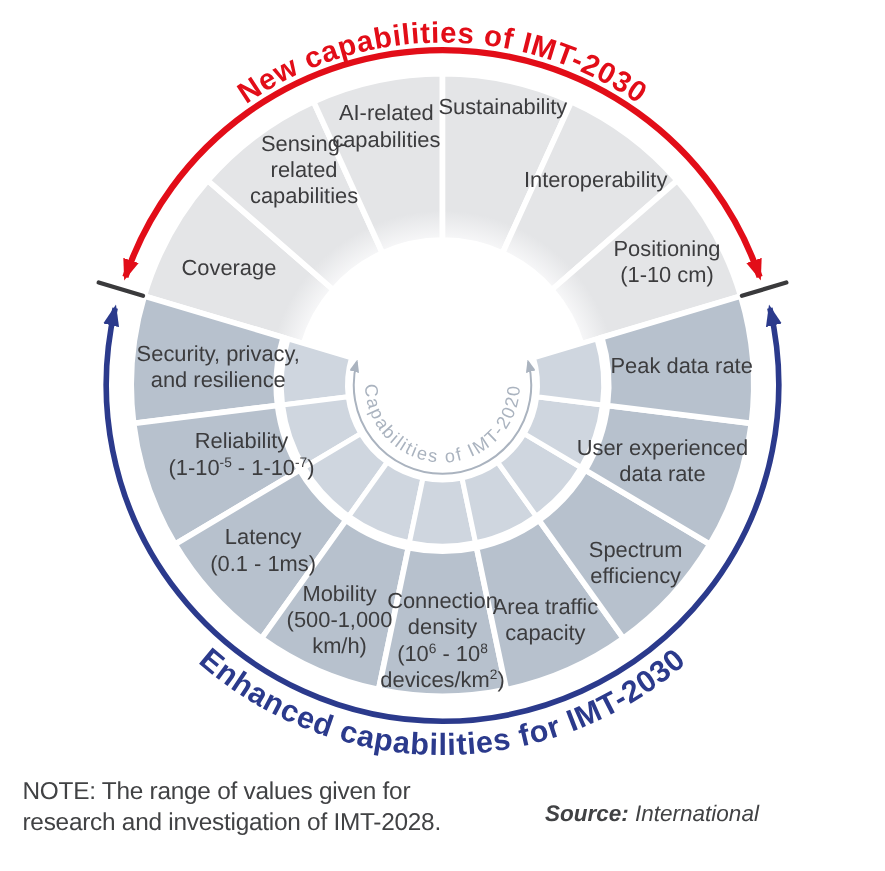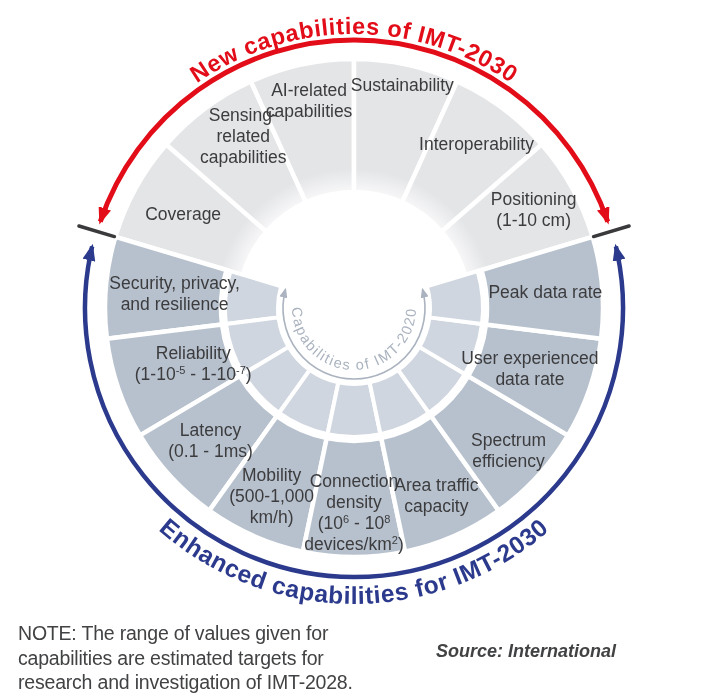--- a/index.html
+++ b/index.html
@@ -1,21 +1,21 @@
 <!DOCTYPE html>
 <html><head>
 <meta charset="utf-8">
 <style>
   html,body{margin:0;padding:0;background:#fff;}
   body{font-family:"Liberation Sans", sans-serif;}
   .stage{position:relative;width:708px;height:697px;background:#fff;overflow:hidden;}
   svg{position:absolute;left:0;top:0;}
   .note{position:absolute;left:18px;top:621px;font-size:19.5px;line-height:24.5px;color:var(--note-color,#414244);letter-spacing:-0.2px;}
   .note div{white-space:nowrap;}
-  .source{position:absolute;left:436px;top:640px;font-style:italic;font-size:18px;line-height:22px;color:var(--note-color,#414244);font-weight:bold;}
+  .source{position:absolute;left:436px;top:640px;font-style:italic;font-size:18px;line-height:22px;color:var(--note-color,#414244);}
   .source b{font-style:italic;}
   text{font-family:"Liberation Sans", sans-serif;}
   .arc-title{font-weight:bold;letter-spacing:0.6px;}
 </style>
 </head>
 <body style="--note-color: #414244;">
 
 <div class="stage">
   <svg id="diagram" width="708" height="697" viewBox="0 0 708 697">
     <defs id="defs">
@@ -99,19 +99,18 @@
     <text id="title-bottom" class="arc-title" font-size="24.5" text-anchor="middle" fill="#2b3a8c">
       <textPath href="#path-title-bottom" startOffset="50%">Enhanced capabilities for IMT-2030</textPath>
     </text>
     <text id="center-title" font-size="14.5" letter-spacing="1.6" text-anchor="middle" fill="#aab3bf">
       <textPath href="#path-center-text" startOffset="50%">Capabilities of IMT-2020</textPath>
     </text>
   </svg>
 
   <div class="note">
     <div>NOTE: The range of values given for</div>
-    <div>capabilities are estimated targets for</div>
     <div>research and investigation of IMT-2028.</div>
   </div>
   <div class="source">
     <div><b>Source:</b> <span>International</span></div>
   </div>
 </div>
 
 </body></html>

